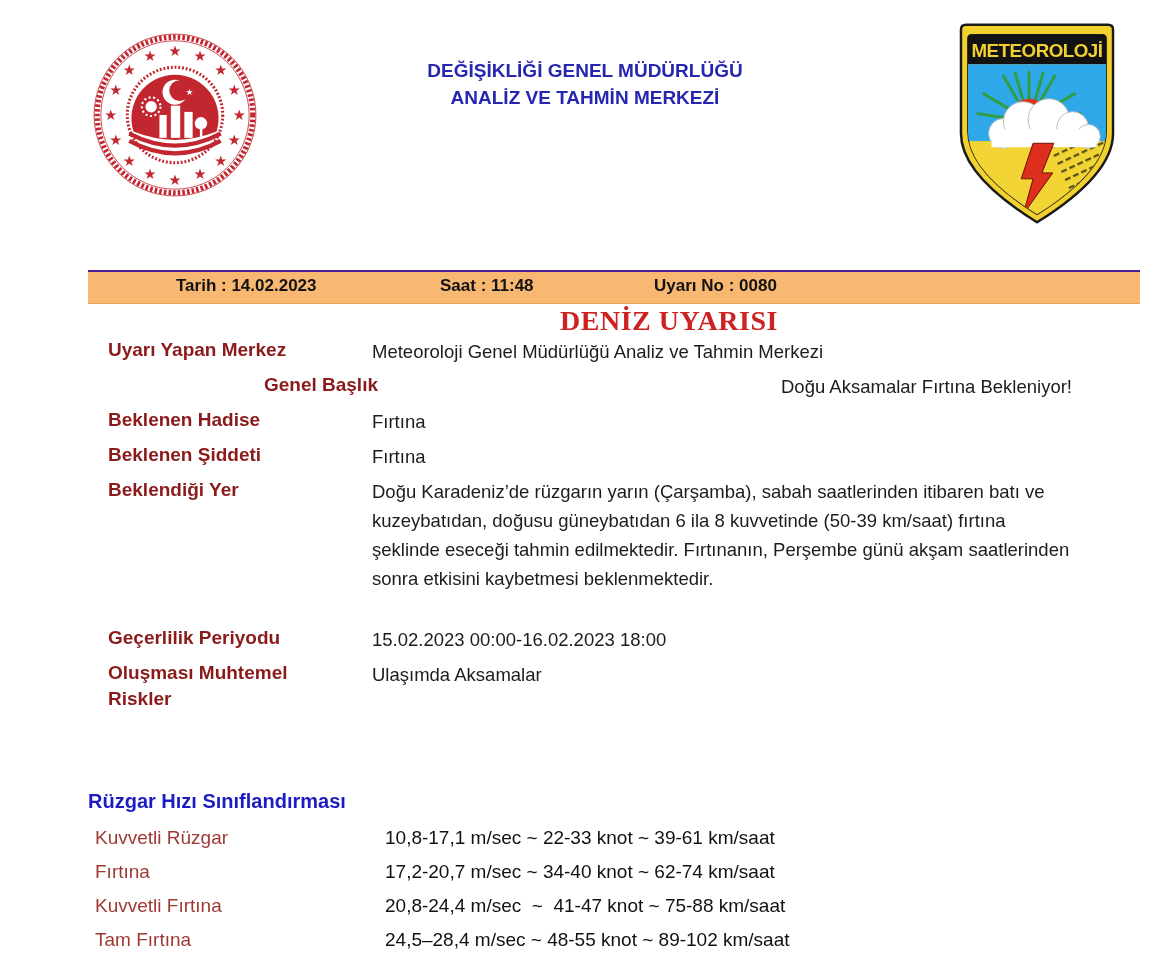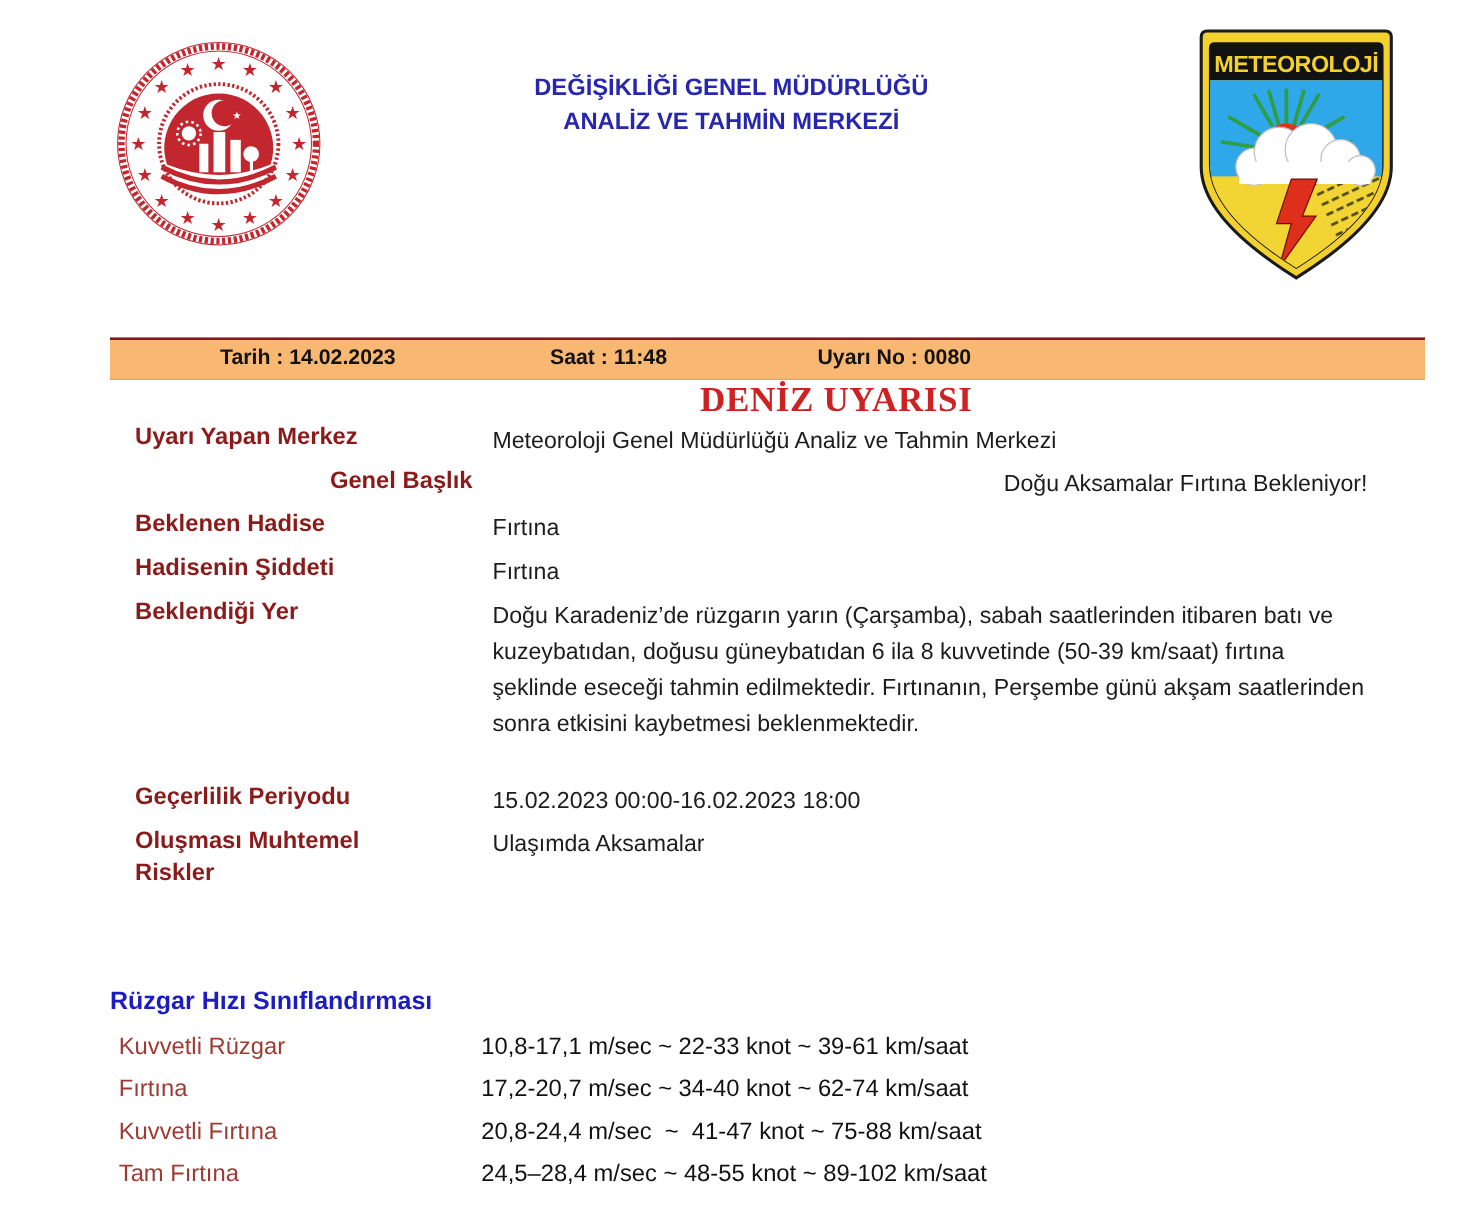--- a/index.html
+++ b/index.html
@@ -13,34 +13,34 @@
   .hdr-text{left:240px;top:57px;width:690px;text-align:center;
     color:#2626b0;font-weight:bold;font-size:19px;line-height:27px;}
   .hdr-line1{font-size:17px;}
 
   
   .gov-logo{left:92px;top:32px;width:166px;height:166px;}
   .met-logo{left:958px;top:22px;width:158px;height:204px;}
 
   
   .info-bar{left:88px;top:270px;width:1052px;height:31px;background:#f8b872;
-    border-top:2px solid #7f1d1d;border-bottom:1px solid #eda159;text-align:right;}
+    border-top:2px solid #4c1d95;border-bottom:1px solid #eda159;text-align:right;}
   .info-bar span{position:absolute;top:4px;font-weight:bold;font-size:17px;color:#121212;}
   .ib-date{left:88px;}
   .ib-time{left:352px;}
   .ib-no{left:566px;}
 
   
   .doc-title{left:88px;top:305px;width:1052px;text-align:center;padding-left:110px;
     box-sizing:border-box;font-family:"Liberation Serif",serif;font-weight:bold;
     font-size:28px;color:#cc2222;letter-spacing:0.5px;}
 
   
   .dlabel{left:108px;width:270px;font-weight:bold;font-size:19px;color:#8b1a1a;line-height:26px;}
-  .dvalue{left:394px;width:700px;font-size:18.5px;color:#1c1c1c;line-height:29px;white-space:pre-wrap;}
+  .dvalue{left:372px;width:700px;font-size:18.5px;color:#1c1c1c;line-height:29px;white-space:pre-wrap;}
   .r0{top:337px;} .r1{top:372px;text-align:right;} .r2{top:407px;} .r3{top:442px;}
   .r4{top:477px;} .r5{top:625px;} .r6{top:660px;}
   .dlabel.r6{width:215px;}
 
   
   .wind-heading{left:88px;top:790px;font-weight:bold;font-size:20px;color:#1c1cc4;}
   .wlabel{left:95px;width:280px;font-size:19px;color:#9e3a32;}
   .wvalue{left:385px;width:720px;font-size:19px;color:#111;white-space:pre-wrap;}
   .w0{top:827px;} .w1{top:861px;} .w2{top:895px;} .w3{top:929px;}
 </style>
@@ -145,21 +145,21 @@
 
 <div class="abs dlabel r0">Uyarı Yapan Merkez</div>
 <div class="abs dvalue r0">Meteoroloji Genel Müdürlüğü Analiz ve Tahmin Merkezi</div>
 
 <div class="abs dlabel r1">Genel Başlık</div>
 <div class="abs dvalue r1">Doğu Aksamalar Fırtına Bekleniyor!</div>
 
 <div class="abs dlabel r2">Beklenen Hadise</div>
 <div class="abs dvalue r2">Fırtına</div>
 
-<div class="abs dlabel r3">Hadisenin Şiddeti</div>
+<div class="abs dlabel r3">Beklenen Şiddeti</div>
 <div class="abs dvalue r3">Fırtına</div>
 
 <div class="abs dlabel r4">Beklendiği Yer</div>
 <div class="abs dvalue r4">Doğu Karadeniz’de rüzgarın yarın (Çarşamba), sabah saatlerinden itibaren batı ve kuzeybatıdan, doğusu güneybatıdan 6 ila 8 kuvvetinde (50-39 km/saat) fırtına şeklinde eseceği tahmin edilmektedir. Fırtınanın, Perşembe günü akşam saatlerinden sonra etkisini kaybetmesi beklenmektedir.</div>
 
 <div class="abs dlabel r5">Geçerlilik Periyodu</div>
 <div class="abs dvalue r5">15.02.2023 00:00-16.02.2023 18:00</div>
 
 <div class="abs dlabel r6">Oluşması Muhtemel Riskler</div>
 <div class="abs dvalue r6">Ulaşımda Aksamalar</div>

